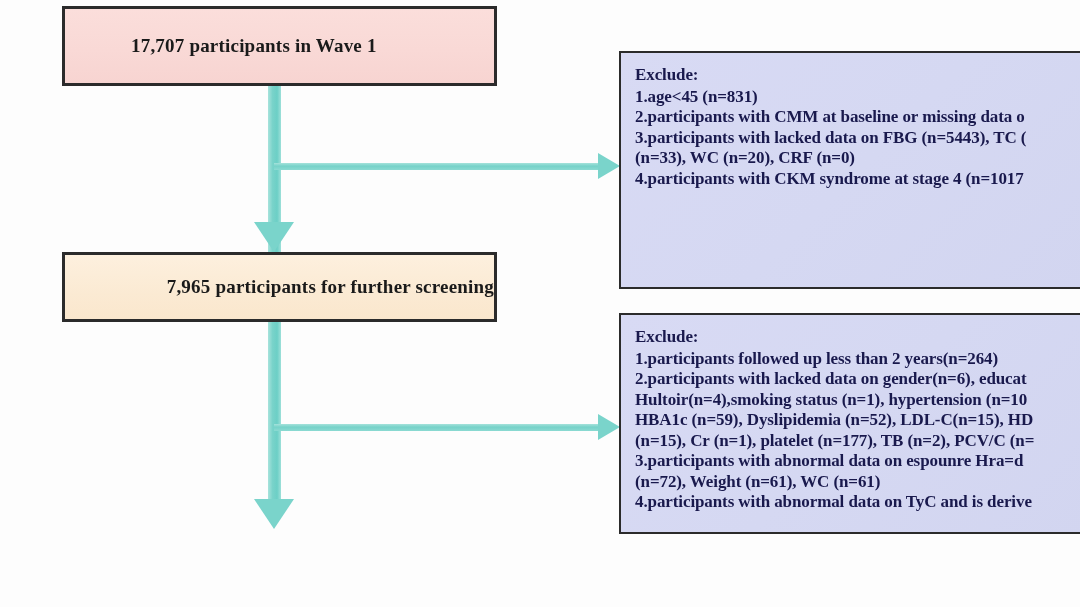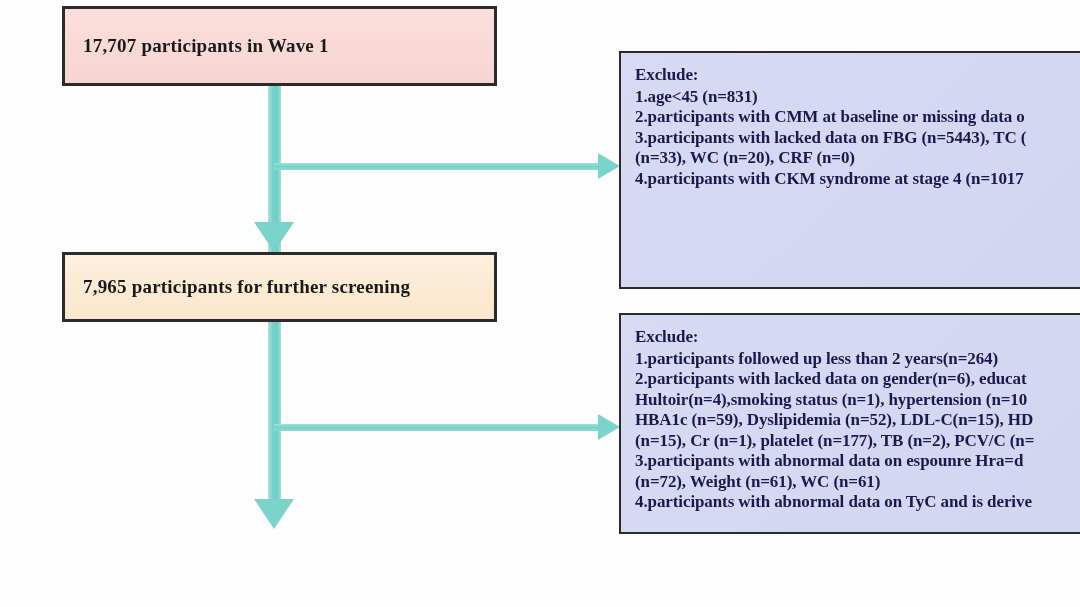--- a/index.html
+++ b/index.html
@@ -26,35 +26,37 @@
     box-sizing: border-box;
     display: flex;
     align-items: center;
     padding-left: 18px;
   }
   .flow-box .box-label {
     font-weight: bold;
     font-size: 19px;
     color: #1a1a1a;
     letter-spacing: 0.2px;
+    margin-left: 48px;
   }
 
   #box-wave1 {
     left: 62px;
     top: 6px;
     width: 435px;
     height: 80px;
     background: linear-gradient(180deg, #fbdedb 0%, #f9d9d6 55%, #f7d4d1 100%);
   }
   #box-screening {
     left: 62px;
     top: 252px;
     width: 435px;
     height: 70px;
     background: linear-gradient(180deg, #fdf0de 0%, #fbead3 60%, #fae7cd 100%);
+    justify-content: flex-end;
   }
   #box-final {
     left: 62px;
     top: 529px;
     width: 435px;
     height: 72px;
     background: linear-gradient(180deg, #e9f5d9 0%, #e4f2d2 60%, #e1f0cd 100%);
   }
 
   

